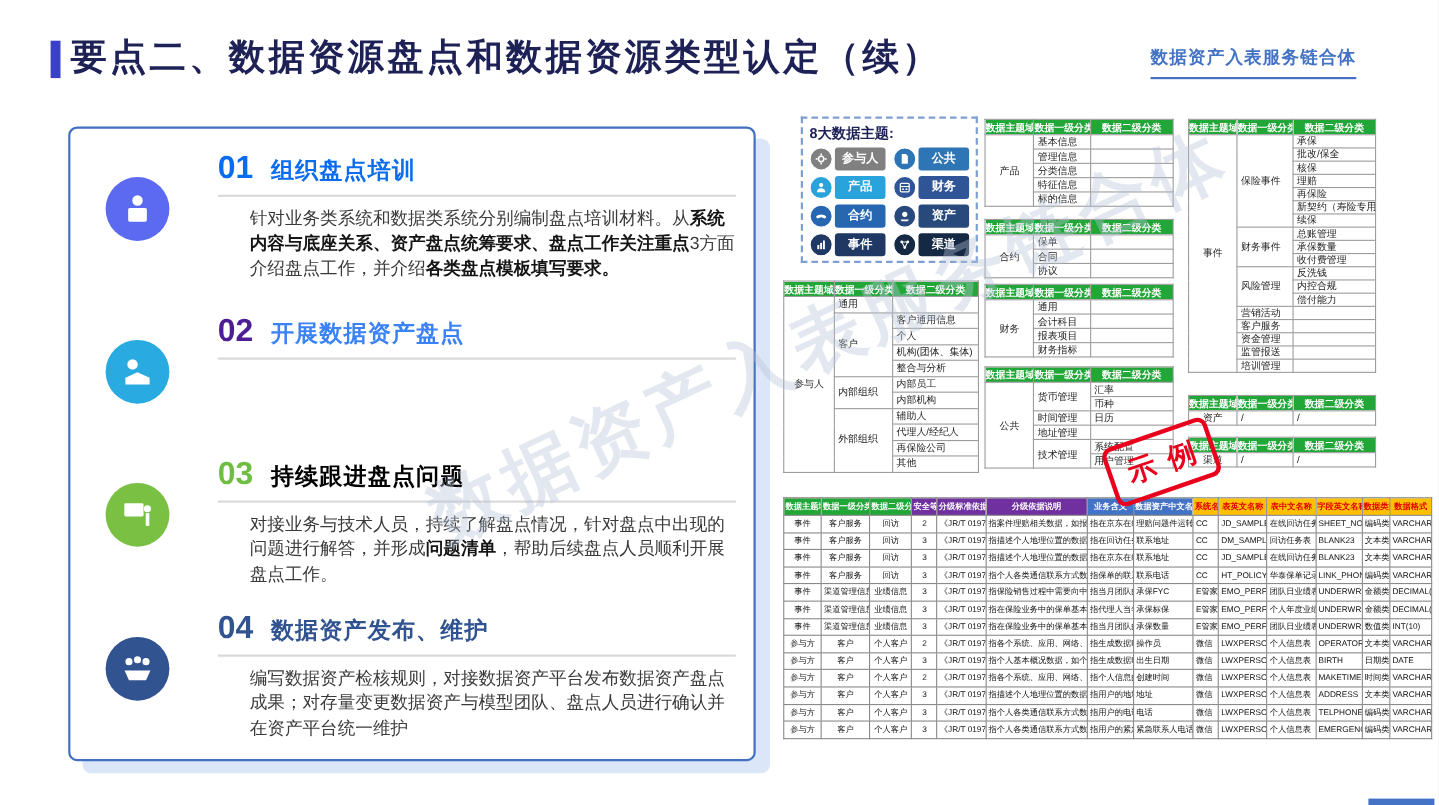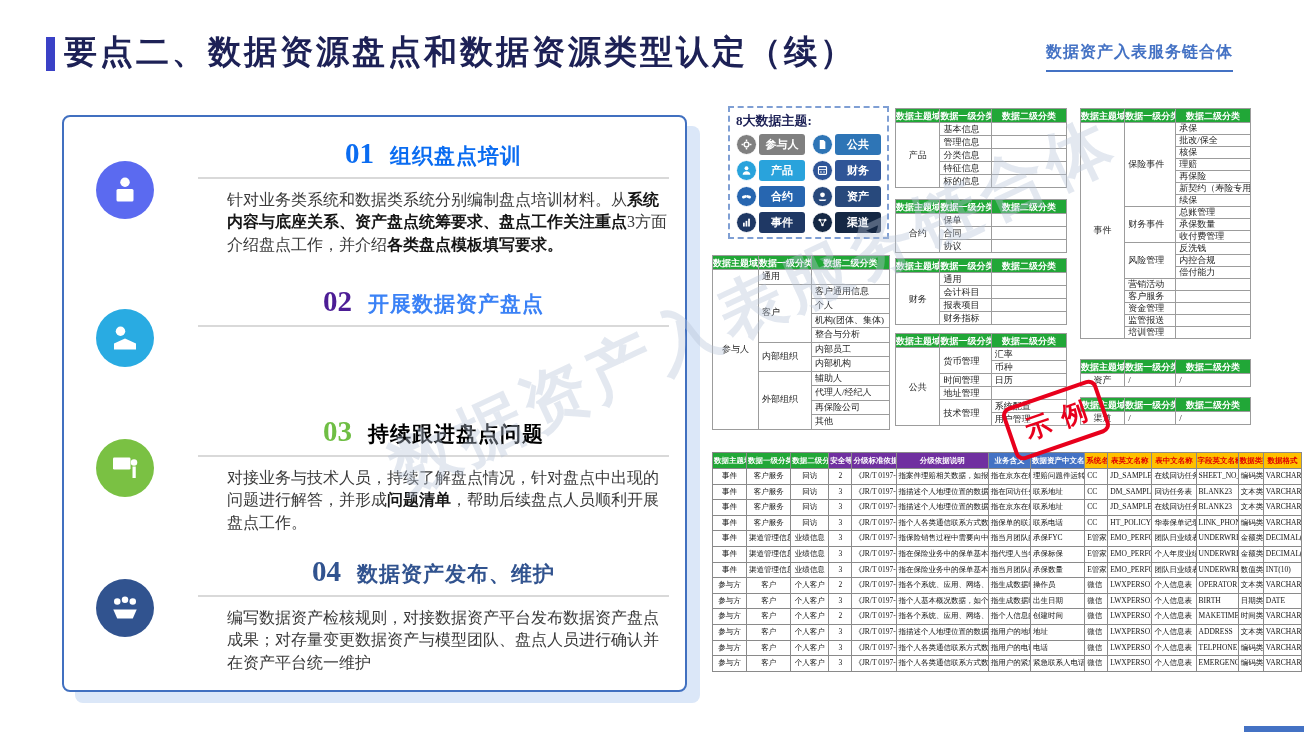--- a/index.html
+++ b/index.html
@@ -1,37 +1,37 @@
 <!DOCTYPE html>
 <html><head>
 <meta charset="utf-8">
 <style>
   * { margin:0; padding:0; box-sizing:border-box; }
   html,body { background:#e9e9e9; }
   .page {
     position:relative; width:1308px; height:732px; background:#ffffff;
-    overflow:hidden; font-family:Liberation Serif, serif;padding-left:12px;
+    overflow:hidden; font-family:Liberation Sans, sans-serif;padding-left:12px;
   }
   
   .accent-bar { position:absolute; left:46px; top:37px; width:9px; height:34px; background:#3a41c6; }
   .page-title { position:absolute; left:64px; top:30px; font-size:33px; font-weight:700;
     color:#1d2156; letter-spacing:3px; }
   .brand { position:absolute; left:1046px; top:42px; font-size:16px; font-weight:700;
     color:#4472c4; letter-spacing:1px; border-bottom:2px solid #4472c4; padding-bottom:7px; }
   
   .left-panel { position:absolute; left:62px; top:115px; width:625px; height:577px;
     background:#fff; border:2px solid #4170c0; border-radius:8px;
     box-shadow:13px 11px 0 #dbe7f8; z-index:10; }
   .step { position:absolute; left:22px; right:16px; display:flex; }
   .s0{top:20px} .s1{top:168px} .s2{top:298px} .s3{top:438px}
   .step-icon { width:58px; height:58px; border-radius:50%; margin:24px 44px 0 10px; flex:none;
     display:flex; align-items:center; justify-content:center; }
   .step-icon svg { width:30px; height:30px; }
   .step-main { flex:1; min-width:0; }
-  .step-head { display:flex; align-items:baseline;justify-content:center; }
+  .step-head { display:flex; align-items:baseline; }
   .step-num { font-size:29px; font-weight:700; margin-right:16px; }
   .step-title { font-size:21px; font-weight:700; letter-spacing:1px; }
   .step-divider { height:2px; background:#d9d9d9; margin:7px 0 10px; }
   .step-body { font-size:16px; line-height:1.4; color:#3a3a3a;margin-left:29px; }
   .step-body .b { font-weight:700; color:#151515; }
   
   .watermark { position:absolute; left:395px; top:428px; font-size:66px; font-weight:700;
     color:#b7c4d8; opacity:.38; letter-spacing:6px; white-space:nowrap;
     transform:rotate(-25deg); transform-origin:0 50%; z-index:60; pointer-events:none; }
   

